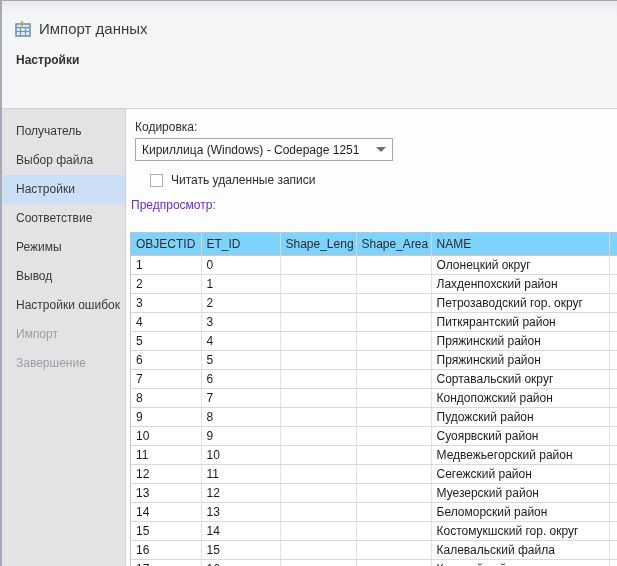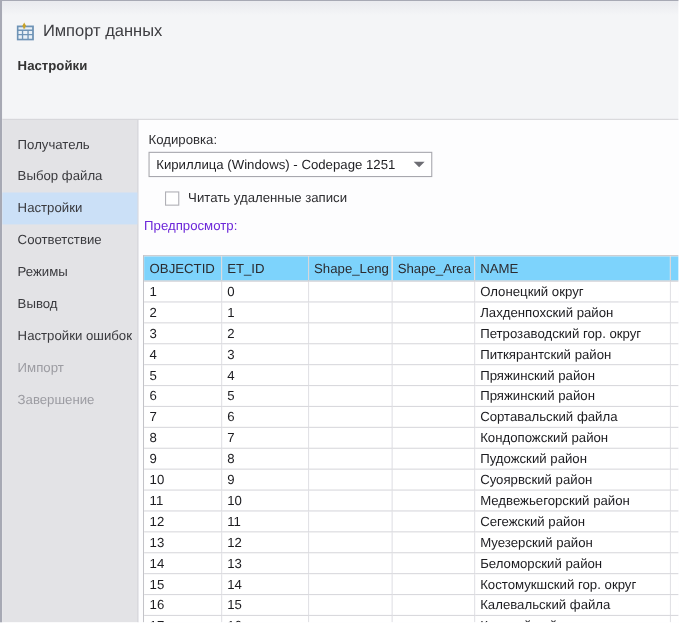--- a/index.html
+++ b/index.html
@@ -191,21 +191,21 @@
                 <td></td>
                 <td></td>
                 <td>Пряжинский район</td>
                 <td></td>
               </tr>
               <tr>
                 <td>7</td>
                 <td>6</td>
                 <td></td>
                 <td></td>
-                <td>Сортавальский файла</td>
+                <td>Сортавальский округ</td>
                 <td></td>
               </tr>
               <tr>
                 <td>8</td>
                 <td>7</td>
                 <td></td>
                 <td></td>
                 <td>Кондопожский район</td>
                 <td></td>
               </tr>

